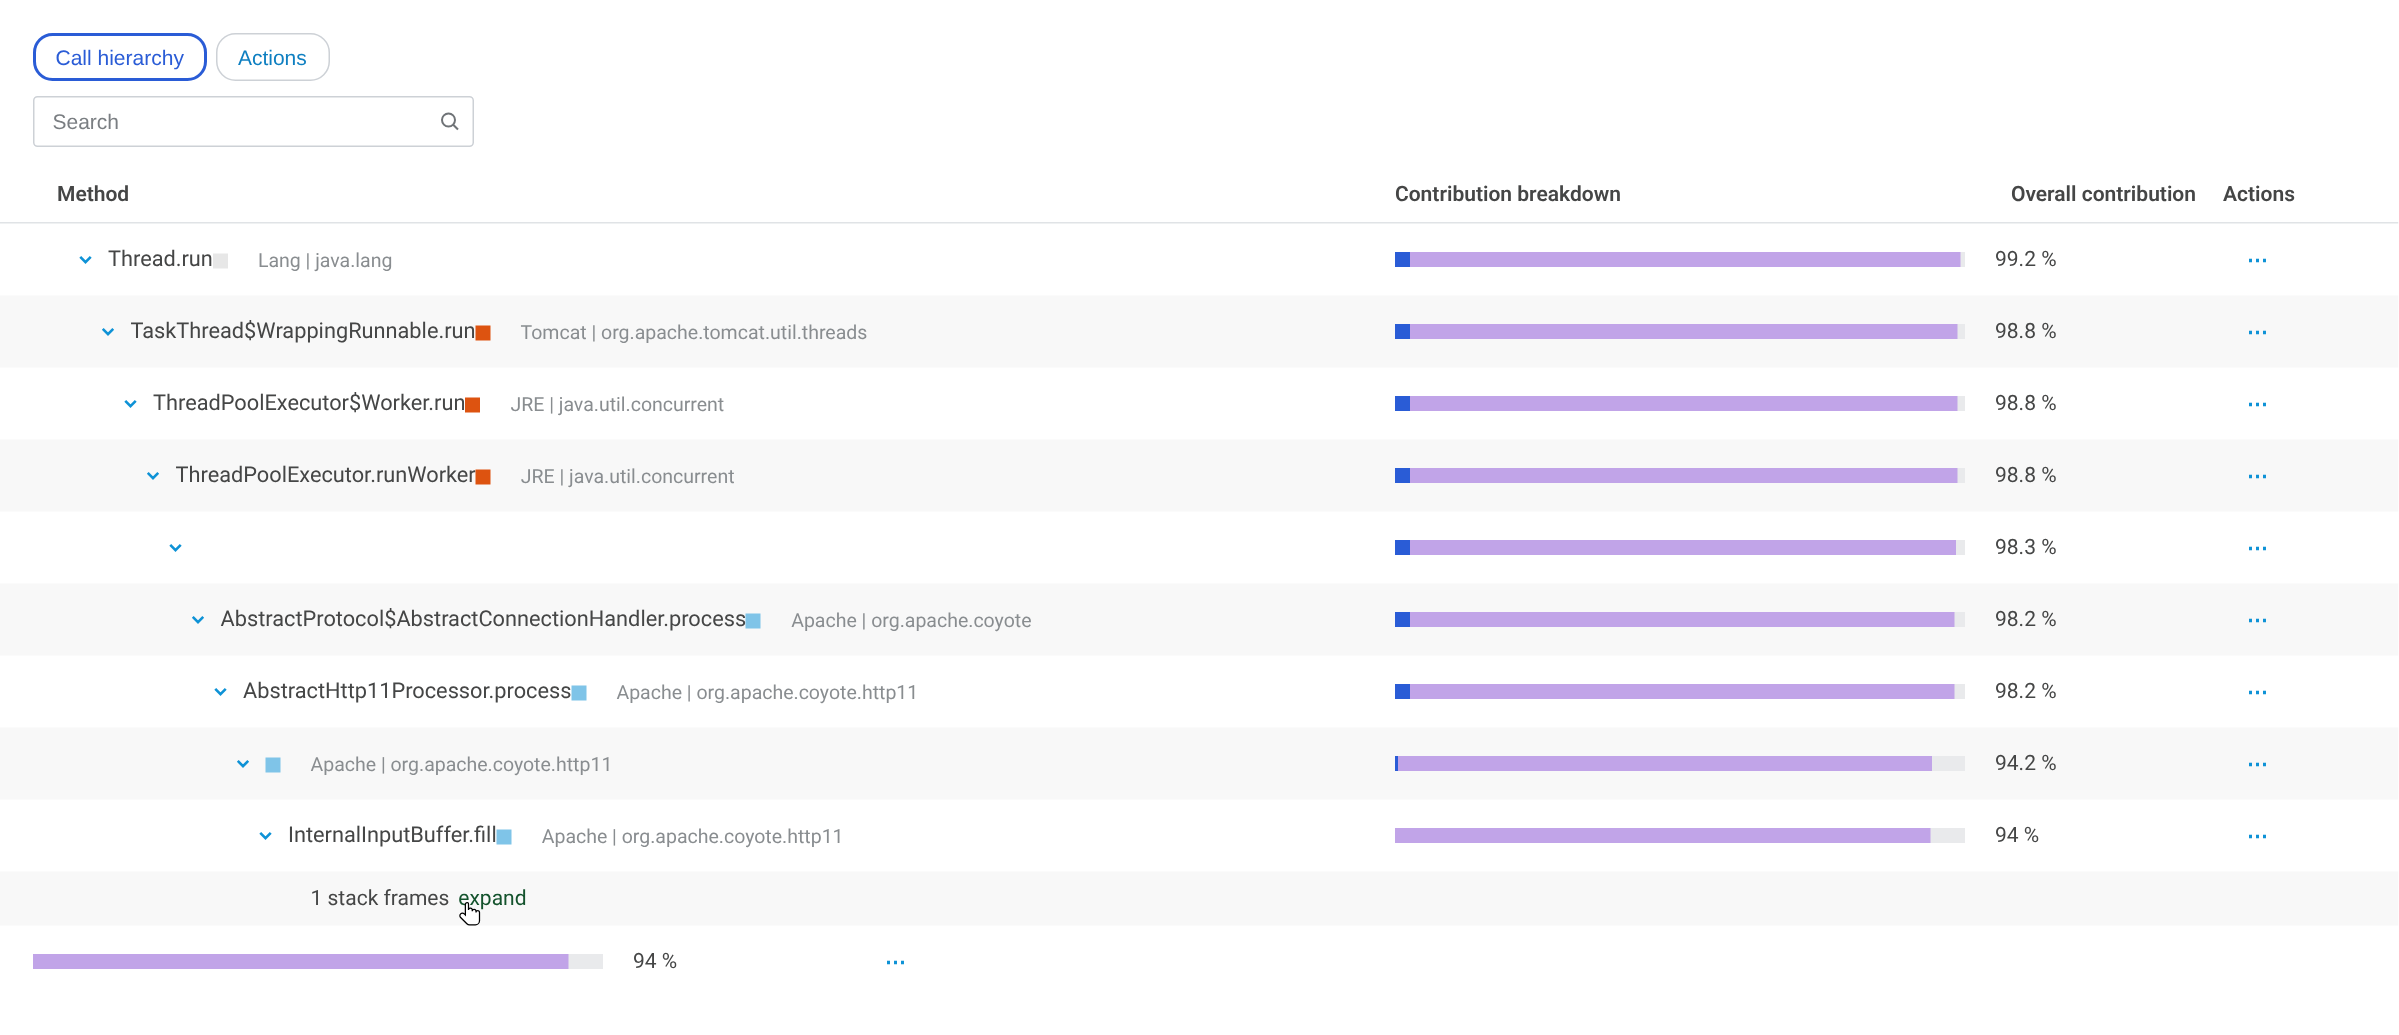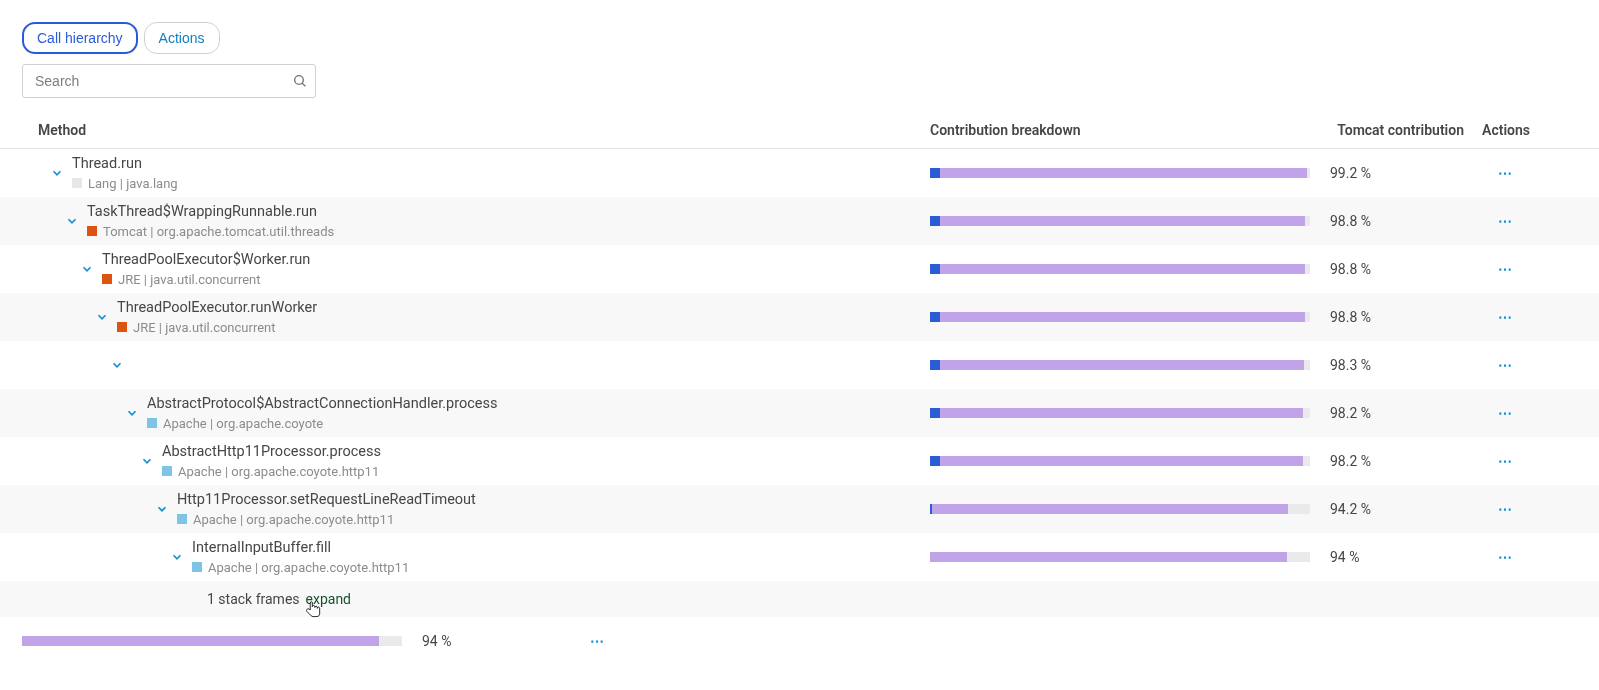--- a/index.html
+++ b/index.html
@@ -84,23 +84,23 @@
     color: #0e92d6;
     cursor: pointer;
     width: 18px;
     flex: 0 0 18px;
     display: inline-flex;
     justify-content: center;
     align-items: center;
     margin-right: 6px;
   }
   .indent { display:inline-block; }
-  .method-text { display: flex; flex-direction: column; }
+  .method-text { display: flex; flex-direction: row; }
   .method-name { color: #454646; font-size: 14.5px; line-height: 1.3; }
-  .method-sub { color: #898d90; font-size: 13px; display: flex; align-items: center; gap: 6px; margin-top: 2px;}
+  .method-sub { color: #898d90; font-size: 13px; display: flex; align-items: center; gap: 20px; margin-top: 2px;}
   .lib-swatch { width: 10px; height: 10px; display: inline-block; }
   .swatch-lang { background: #e7e7e7; }
   .swatch-tomcat { background: #dd5310; }
   .swatch-jre { background: #dd5310; }
   .swatch-apache { background: #7fc4e8; }
 
   .breakdown-cell { flex: 0 0 400px; }
   .bar {
     width: 380px; height: 10px;
     background: #e9eaec;
@@ -148,21 +148,21 @@
             <circle cx="10.5" cy="10.5" r="6.5"></circle>
             <line x1="20" y1="20" x2="15.2" y2="15.2"></line>
           </svg>
       </span>
     </div>
   </div>
 
   <div class="table-header">
     <div class="col-method">Method</div>
     <div class="col-breakdown">Contribution breakdown</div>
-    <div class="col-overall">Tomcat contribution</div>
+    <div class="col-overall">Overall contribution</div>
     <div class="col-actions">Actions</div>
   </div>
 
   <div id="rows">
       <div class="row">
         <div class="method-cell">
           <span class="indent" style="width: 26px;"></span>
           <span class="toggle">
             <svg width="14" height="14" viewBox="0 0 24 24" fill="none" stroke="currentColor" stroke-width="3">
               <polyline points="6 9 12 15 18 9"></polyline>
@@ -330,21 +330,20 @@
       </div>
       <div class="row alt">
         <div class="method-cell">
           <span class="indent" style="width: 131px;"></span>
           <span class="toggle">
             <svg width="14" height="14" viewBox="0 0 24 24" fill="none" stroke="currentColor" stroke-width="3">
               <polyline points="6 9 12 15 18 9"></polyline>
             </svg>
           </span>
           <div class="method-text">
-            <div class="method-name">Http11Processor.setRequestLineReadTimeout</div>
             <div class="method-sub">
               <span class="lib-swatch swatch-apache"></span>
               <span>Apache | org.apache.coyote.http11</span>
             </div>
           </div>
         </div>
         <div class="breakdown-cell">
           <div class="bar">
             <div class="seg seg-blue" style="width: 0.6%;"></div>
             <div class="seg seg-purple" style="width: 93.6%;"></div>

